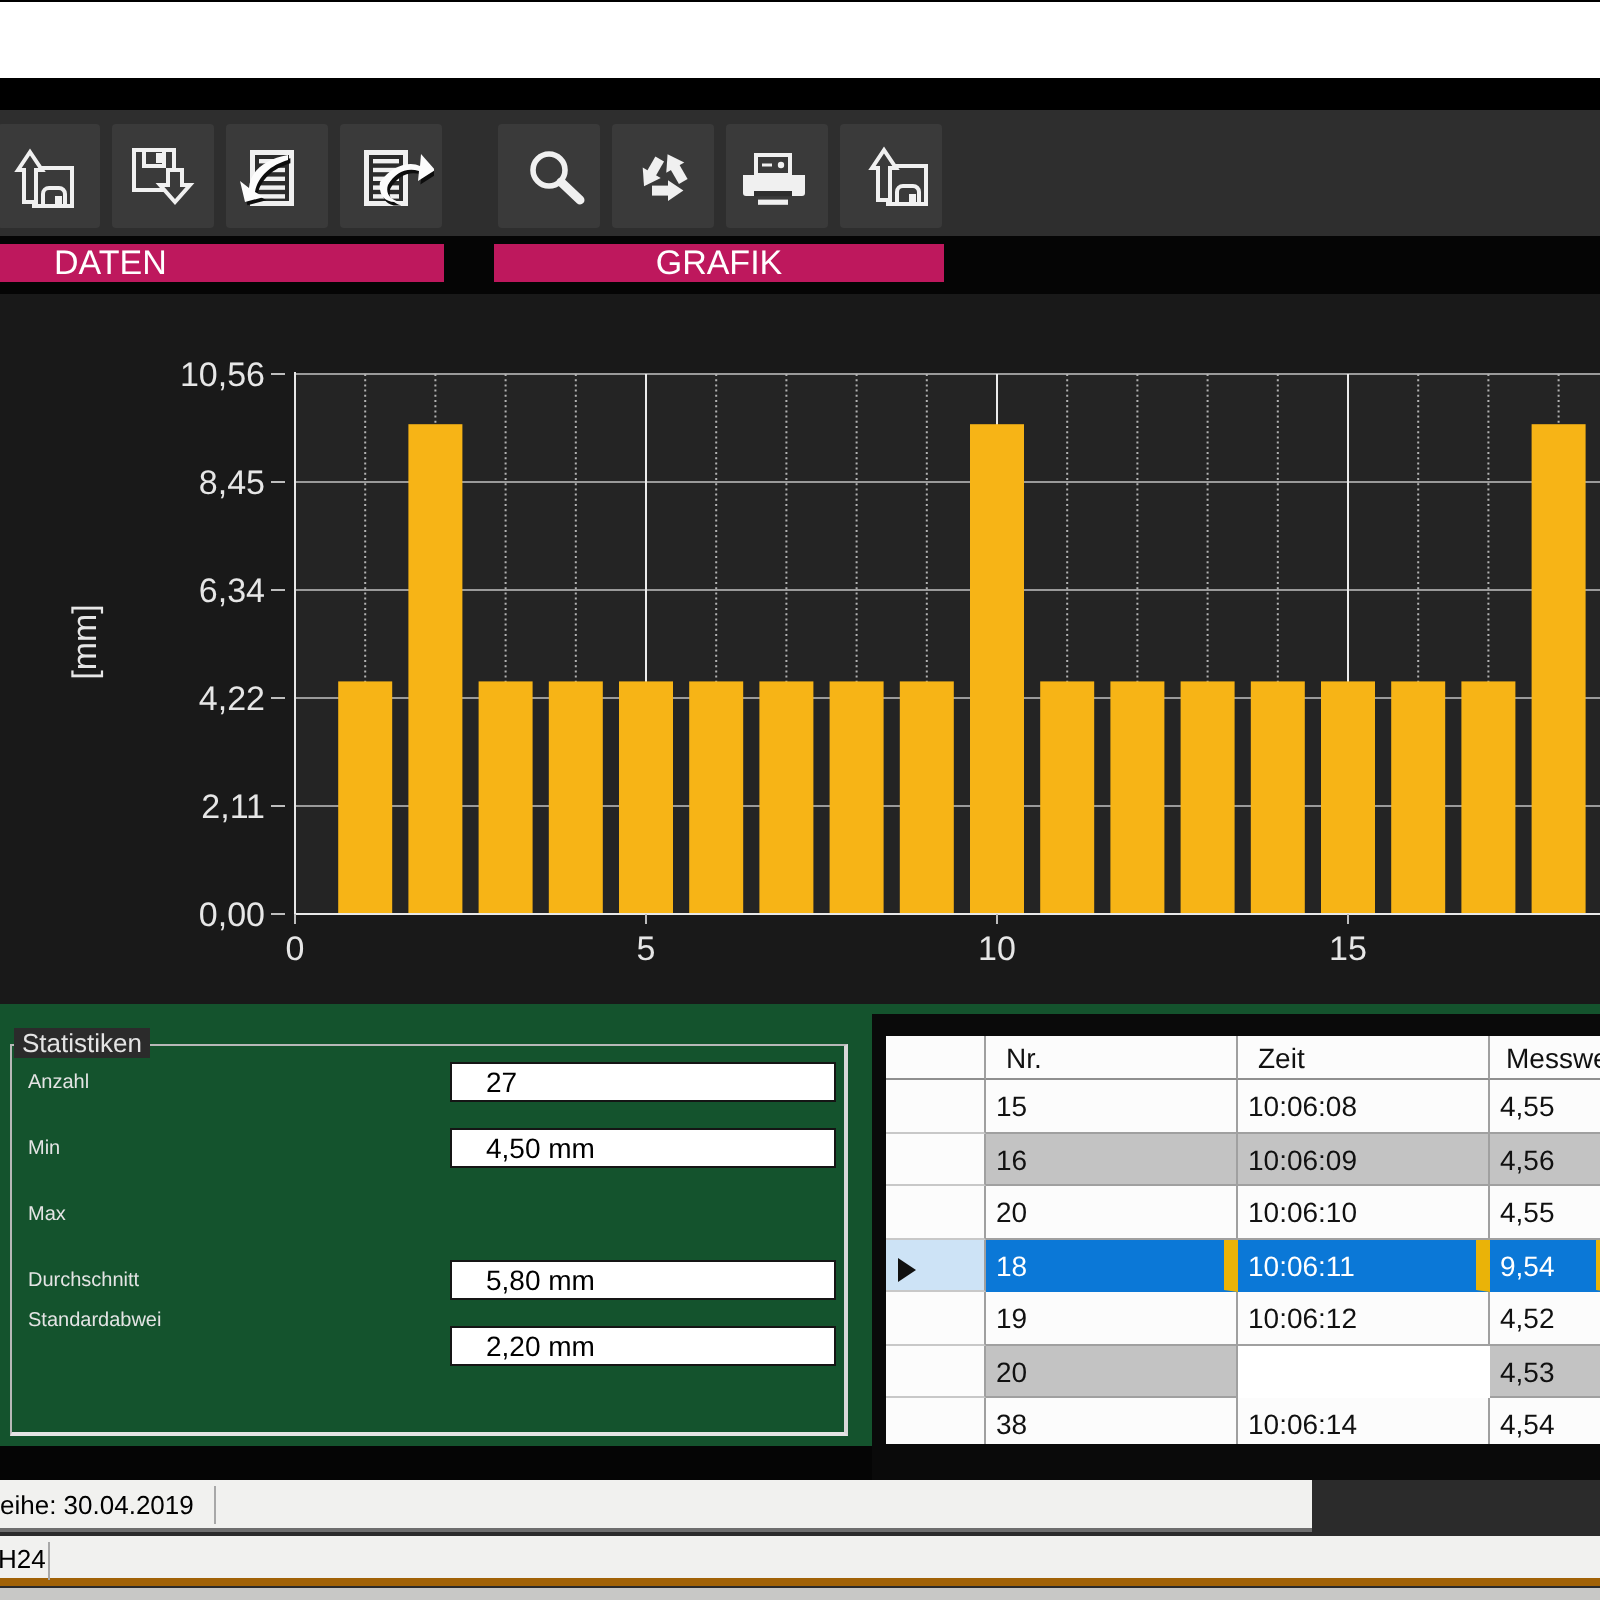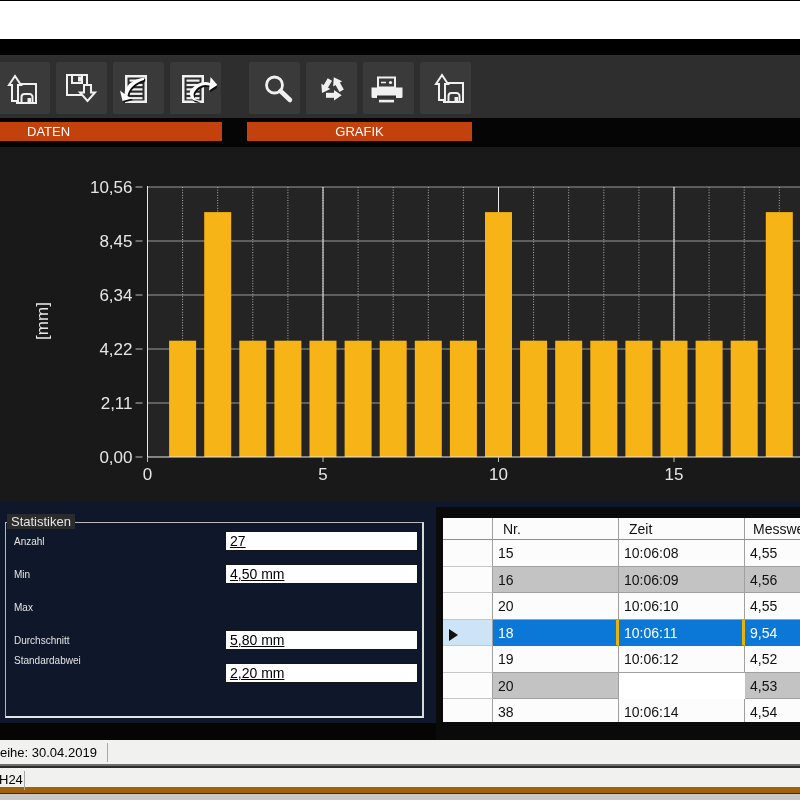--- a/index.html
+++ b/index.html
@@ -5,34 +5,34 @@
 html,body { width:800px; height:800px; overflow:hidden;
   font-family:"Liberation Sans", sans-serif; background:#2b2b2b; }
 .abs { position:absolute; }
 #top-black { left:0; top:0; width:800px; height:1px; background:#000; }
 #top-white { left:0; top:1px; width:800px; height:38px; background:#fff; }
 #top-bar2 { left:0; top:39px; width:800px; height:16px; background:#000; }
 #toolbar { left:0; top:55px; width:800px; height:63px; background:#2e2e2e; }
 .tbtn { position:absolute; top:7px; width:51px; height:52px; background:#3a3a3a;
   border-radius:2px; }
 #labelrow { left:0; top:118px; width:800px; height:29px; background:#050505; }
-.cat { position:absolute; top:4px; height:19px; background:#c2410c; color:#fff;
-  font-size:13px; line-height:19px; }
+.cat { position:absolute; top:4px; height:19px; background:#be185d; color:#fff;
+  font-size:17px; line-height:19px; }
 #chart { left:0; top:147px; width:800px; height:355px; background:#191919; }
 .axlab { fill:#e6e6e6; font-size:17px; font-family:"Liberation Sans",sans-serif; }
-#bottom { left:0; top:502px; width:800px; height:221px; background:#0f172a; }
+#bottom { left:0; top:502px; width:800px; height:221px; background:#14532d; }
 #gbox { position:absolute; left:5px; top:20px; width:419px; height:196px;
   border:1px solid #b8b8b8; border-bottom:2px solid #e4e4e4; border-right:2px solid #d8d8d8; }
 #gtitle { position:absolute; left:7px; top:12px; background:#2b2b2b; color:#e4e4e4;
   font-size:13px; padding:0 4px; }
 .slab { position:absolute; left:14px; color:#e4e4e4; font-size:10px; height:17px;
   line-height:17px; }
 .sfield { position:absolute; left:225px; width:193px; height:20px; background:#fff;
   border:1px solid #151515; color:#000; font-size:14px; line-height:18px;
-  padding-left:4px;text-decoration:underline; }
+  padding-left:17px; }
 #tablebox { position:absolute; left:436px; top:507px; width:364px; height:233px;
   background:#0a0a0a; }
 #grid { position:absolute; left:7px; top:11px; width:362px; height:203.5px;
   overflow:hidden; background:#fff; }
 #ghead { position:absolute; left:0; top:0; width:362px; height:22px; background:#fcfcfc; }
 #ghead div { position:absolute; top:0; height:22px; line-height:22px; font-size:14px;
   color:#111; border-right:1px solid #a0a0a0; border-bottom:1px solid #8f8f8f; }
 .trow { position:relative; width:362px; height:26.5px; font-size:14px; }
 .trow div { position:absolute; top:0; height:26.5px; line-height:26px; }
 .rh { left:0; width:50px; border-right:1px solid #a0a0a0; border-bottom:1px solid #c8c8c8;
@@ -40,25 +40,25 @@
 .rhsel { background:#cde3f6 !important; }
 .c1 { left:50px; width:126px; padding-left:5px; }
 .c2 { left:176px; width:126px; padding-left:5px; }
 .c3 { left:302px; width:60px; padding-left:5px; }
 .rw .c1,.rw .c2,.rw .c3 { background:#fcfcfc; color:#111;
   border-right:1px solid #a0a0a0; border-bottom:1px solid #a0a0a0; }
 .rg .c1,.rg .c2,.rg .c3 { background:#c3c3c3; color:#111;
   border-right:1px solid #a0a0a0; border-bottom:1px solid #a0a0a0; }
 .rg .rh { background:#fcfcfc; }
 .rs .c1,.rs .c2,.rs .c3 { background:#0b78d7; color:#fff;
-  border-right:3px solid #eab308; border-bottom:1px solid #0b78d7; }
-#status1 { left:0; top:740px; width:800px; height:26px; background:#f1f1ef;
+  border-right:7px solid #eab308; border-bottom:1px solid #0b78d7; }
+#status1 { left:0; top:740px; width:656px; height:26px; background:#f1f1ef;
   border-bottom:2px solid #6e6e6e; color:#000; font-size:13px; }
 #status2 { left:0; top:768px; width:800px; height:25px; background:#f1f1ef;
-  border-bottom:6px solid #a16207; color:#000; font-size:13px; }
+  border-bottom:4px solid #a16207; color:#000; font-size:13px; }
 #footer { left:0; top:794px; width:800px; height:6px; background:#c8c8c6; }
 .sep { position:absolute; top:3px; width:1px; height:19px; background:#a8a8a8; }
 </style></head>
 <body>
 <div class="abs" id="top-black"></div>
 <div class="abs" id="top-white"></div>
 <div class="abs" id="top-bar2"></div>
 <div class="abs" id="toolbar">
 <div class="tbtn" style="left:-1px;"><svg width="38" height="38" viewBox="0 0 38 38" style="margin:11px 0 0 3.5px">
 <rect x="14" y="11" width="19" height="19" stroke="#f0f0f0" fill="none" stroke-width="2"></rect>

